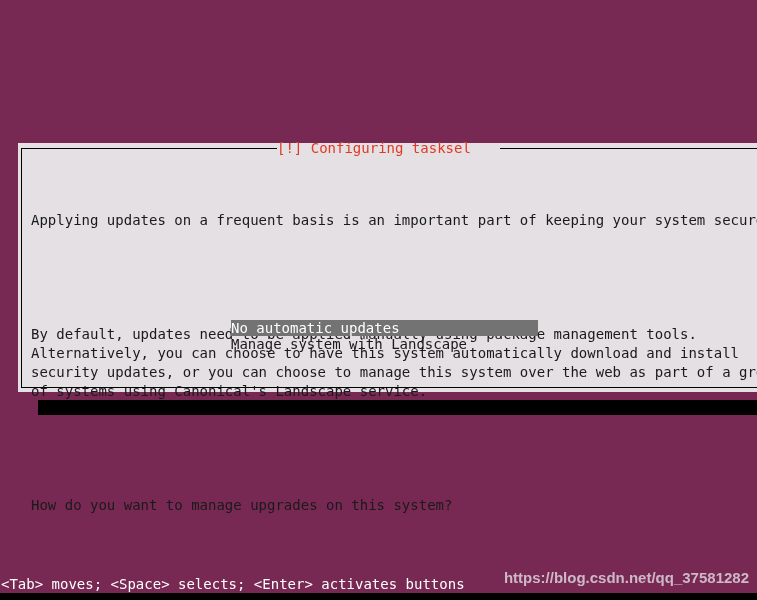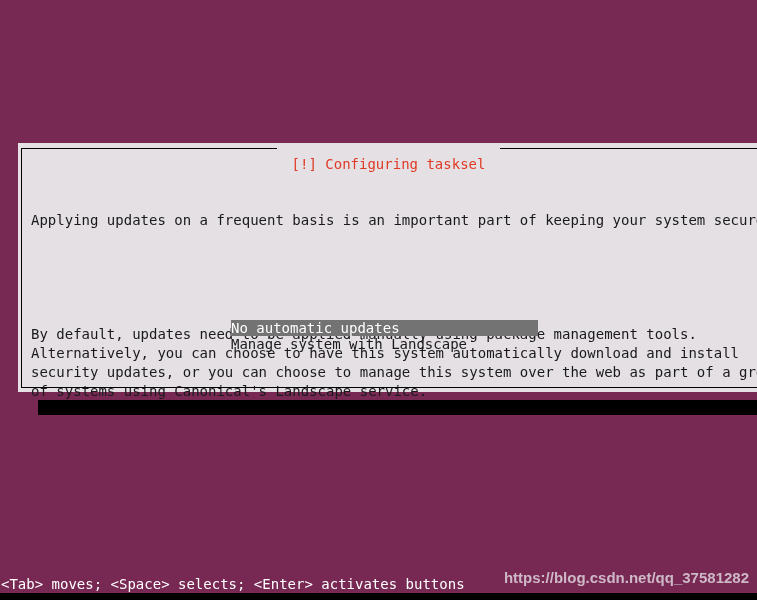--- a/index.html
+++ b/index.html
@@ -43,23 +43,23 @@
     position: absolute;
     left: 277px;
     top: 143px;
     width: 223px;
     height: 7px;
     background: #e4e0e4;
   }
   #dialog-title {
     position: absolute;
     left: 277px;
-    top: 156px;
+    top: 140px;
     width: 223px;
-    text-align: center;
+    text-align: left;
     color: #e03a24;
     font-size: 14px;
     line-height: 17px;
     letter-spacing: 0px;
     white-space: nowrap;
     z-index: 5;
   }
 
   
   #dialog-body {
@@ -159,20 +159,21 @@
   <div id="dialog-title">[!] Configuring tasksel</div>
 
   <div id="dialog-body">
     <p class="para">Applying updates on a frequent basis is an important part of keeping your system secure.</p>
     <div class="spacer"></div>
     <p class="para">By default, updates need to be applied manually using package management tools.
 Alternatively, you can choose to have this system automatically download and install
 security updates, or you can choose to manage this system over the web as part of a group
 of systems using Canonical's Landscape service.</p>
     <div class="spacer"></div>
+    <p class="para">How do you want to manage upgrades on this system?</p>
   </div>
 
   <div id="options">
     <div class="option selected">No automatic updates</div>
     <div class="option">Manage system with Landscape</div>
   </div>
 
   <div id="black-bar"></div>
 
   <div id="status-bar">&lt;Tab&gt; moves; &lt;Space&gt; selects; &lt;Enter&gt; activates buttons</div>

